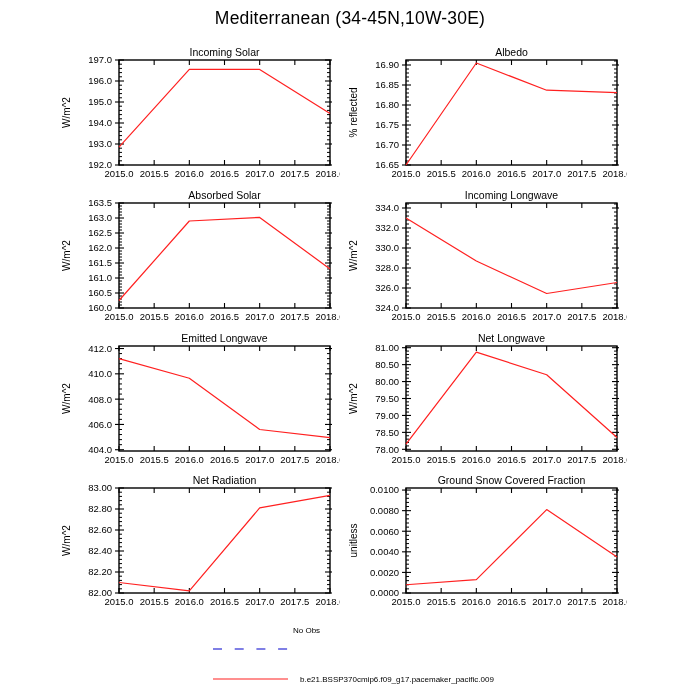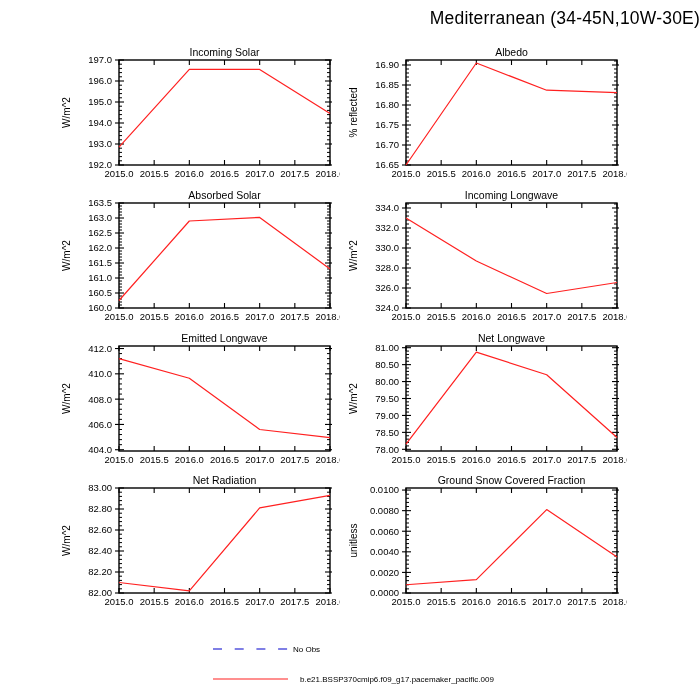--- a/index.html
+++ b/index.html
@@ -1,21 +1,21 @@
 <!DOCTYPE html>
 <html><head>
 <meta charset="utf-8">
 <style>
   html,body{margin:0;padding:0;background:#ffffff;}
   #stage{
     position:relative;width:700px;height:700px;background:#ffffff;overflow:hidden;
     font-family:"Liberation Sans", sans-serif;color:#000;
   }
   .page-title{
-    position:absolute;top:8px;left:0;width:700px;text-align:right;
+    position:absolute;top:8px;left:0;width:700px;text-align:center;
     font-size:17.5px;letter-spacing:0.2px;
   }
   .chart{position:absolute;width:290px;height:140px;}
   .chart svg{display:block;}
   .legend-label{position:absolute;font-size:8px;white-space:nowrap;}
   svg text{font-family:"Liberation Sans", sans-serif;fill:#000;}
 </style>
 </head>
 <body>
 
@@ -745,16 +745,16 @@
           <polyline points="69.00,110.76 139.33,105.62 209.67,35.62 280.00,82.97" fill="none" stroke="#ff2020" stroke-width="1.2" stroke-linejoin="round"></polyline>
         </svg>
       </div>
   </div>
 
   <div>
     <svg width="700" height="60" style="position:absolute;left:0;top:635px">
       <line x1="213" y1="14" x2="288" y2="14" stroke-width="1.3" stroke-dasharray="9 12.7" stroke="#5555dd"></line>
       <line x1="213" y1="44" x2="288" y2="44" stroke-width="1.2" stroke="#ff2020"></line>
     </svg>
-    <span class="legend-label" style="left:293px;top:645px">No Obs</span>
+    <span class="legend-label" style="left:293px;top:626px">No Obs</span>
     <span class="legend-label" style="left:300px;top:675px">b.e21.BSSP370cmip6.f09_g17.pacemaker_pacific.009</span>
   </div>
 </div>
 
 </body></html>

